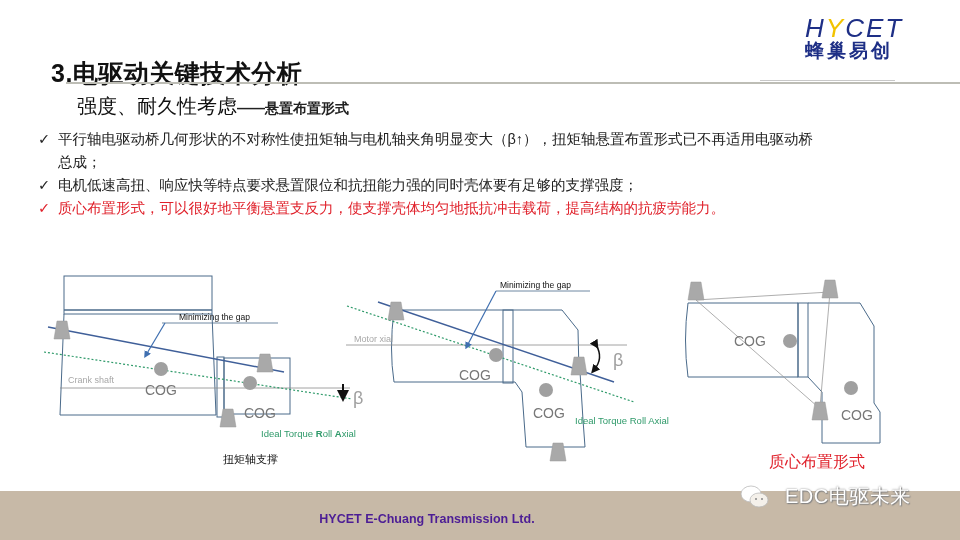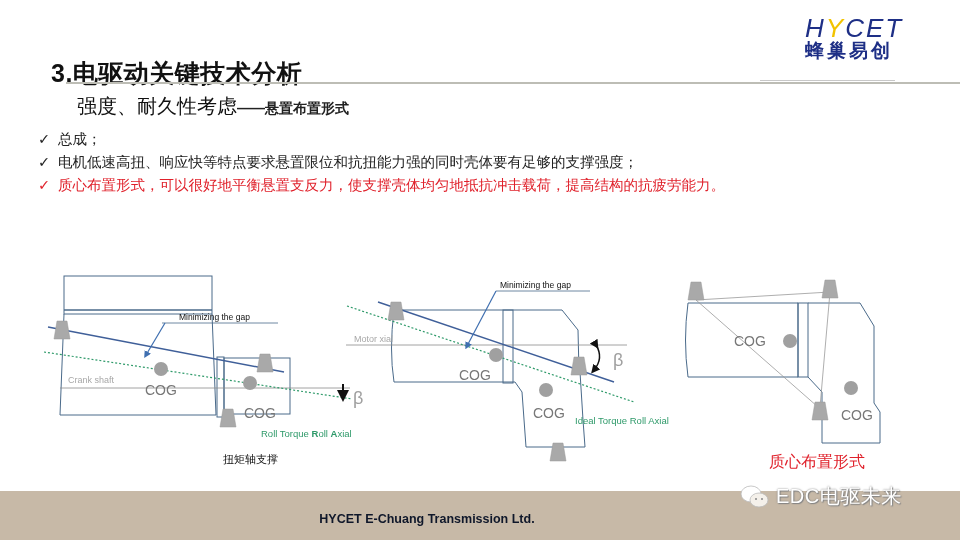--- a/index.html
+++ b/index.html
@@ -14,22 +14,22 @@
   .logo .en .y { color:#f2c300; }
   .logo .cn { font-size:19px; font-weight:bold; color:#1e2f86; letter-spacing:3px; line-height:22px; margin-top:-1px; }
   .logo-rule { position:absolute; left:760px; top:80px; width:135px; height:1px; background:#c8c8c8; }
   .bullets { position:absolute; left:38px; top:128px; width:880px; font-size:14.5px; line-height:23px; color:#222; }
   .bullet { position:relative; padding-left:20px; }
   .bullet .chk { position:absolute; left:0; top:0; }
   .bullet.red { color:#e0212b; }
   .diagram { position:absolute; left:0; top:260px; }
   .caption { position:absolute; font-size:13px; }
   .footer { position:absolute; left:0; top:491px; width:960px; height:49px; background:#c7b9a7; }
-  .footer .company { position:absolute; left:0; width:854px; top:21px; text-align:center; font-size:12.5px; font-weight:bold; color:#0f172a; }
-  .watermark { position:absolute; left:740px; top:483px; display:flex; align-items:center; gap:6px; }
+  .footer .company { position:absolute; left:0; width:854px; top:21px; text-align:center; font-size:12.5px; font-weight:bold; color:#4c1d95; }
+  .watermark { position:absolute; left:740px; top:483px; display:flex; align-items:center; gap:15px; }
   .watermark .wtext { font-size:20px; color:#fff; text-shadow:0 0 2px #777, 1px 1px 1px #888; letter-spacing:0.5px; }
 </style>
 </head>
 <body>
 
 <div class="title">3.电驱动关键技术分析</div>
 <div class="rule"></div>
 
 <div class="subtitle">
   <span class="main">强度、耐久性考虑</span><span class="sub">——悬置布置形式</span>
@@ -37,20 +37,21 @@
 
 <div class="logo">
   <div class="en"><span>H</span><span class="y">Y</span><span>CET</span></div>
   <div class="cn">蜂巢易创</div>
 </div>
 <div class="logo-rule"></div>
 
 <div class="bullets">
   <div class="bullet">
     <span class="chk">✓</span>
+    <div>平行轴电驱动桥几何形状的不对称性使扭矩轴与电机轴夹角明显变大（β↑），扭矩轴悬置布置形式已不再适用电驱动桥</div>
     <div>总成；</div>
   </div>
   <div class="bullet">
     <span class="chk">✓</span>
     <div>电机低速高扭、响应快等特点要求悬置限位和抗扭能力强的同时壳体要有足够的支撑强度；</div>
   </div>
   <div class="bullet red">
     <span class="chk">✓</span>
     <div>质心布置形式，可以很好地平衡悬置支反力，使支撑壳体均匀地抵抗冲击载荷，提高结构的抗疲劳能力。</div>
   </div>
@@ -126,21 +127,21 @@
     <circle cx="790" cy="341" r="7" fill="#a0a0a0"></circle>
     <circle cx="851" cy="388" r="7" fill="#a0a0a0"></circle>
   </g>
 </svg>
 
 <div class="caption" style="left:179px;top:312px;font-size:8.5px;color:#111;">Minimizing  the gap</div>
 <div class="caption" style="left:68px;top:375px;font-size:9px;color:#a8a8a8;">Crank shaft</div>
 <div class="caption" style="left:145px;top:382px;font-size:14px;color:#777;">COG</div>
 <div class="caption" style="left:244px;top:405px;font-size:14px;color:#777;">COG</div>
 <div class="caption" style="left:353px;top:388px;font-size:18px;color:#a0a0a0;">β</div>
-<div class="caption" style="left:261px;top:428px;font-size:9.5px;color:#2f9a6a;"><span>Roll Torque </span><b>R</b><span>oll </span><b>A</b><span>xial</span></div>
+<div class="caption" style="left:261px;top:428px;font-size:9.5px;color:#2f9a6a;"><span>Ideal Torque </span><b>R</b><span>oll </span><b>A</b><span>xial</span></div>
 <div class="caption" style="left:223px;top:452px;font-size:11px;color:#111;">扭矩轴支撑</div>
 
 <div class="caption" style="left:500px;top:280px;font-size:8.5px;color:#111;">Minimizing  the gap</div>
 <div class="caption" style="left:354px;top:334px;font-size:9px;color:#a8a8a8;">Motor  xial</div>
 <div class="caption" style="left:459px;top:367px;font-size:14px;color:#777;">COG</div>
 <div class="caption" style="left:533px;top:405px;font-size:14px;color:#777;">COG</div>
 <div class="caption" style="left:613px;top:350px;font-size:18px;color:#a0a0a0;">β</div>
 <div class="caption" style="left:575px;top:415px;font-size:9.5px;color:#2f9a6a;">Ideal  Torque  Roll  Axial</div>
 
 <div class="caption" style="left:734px;top:333px;font-size:14px;color:#777;">COG</div>

